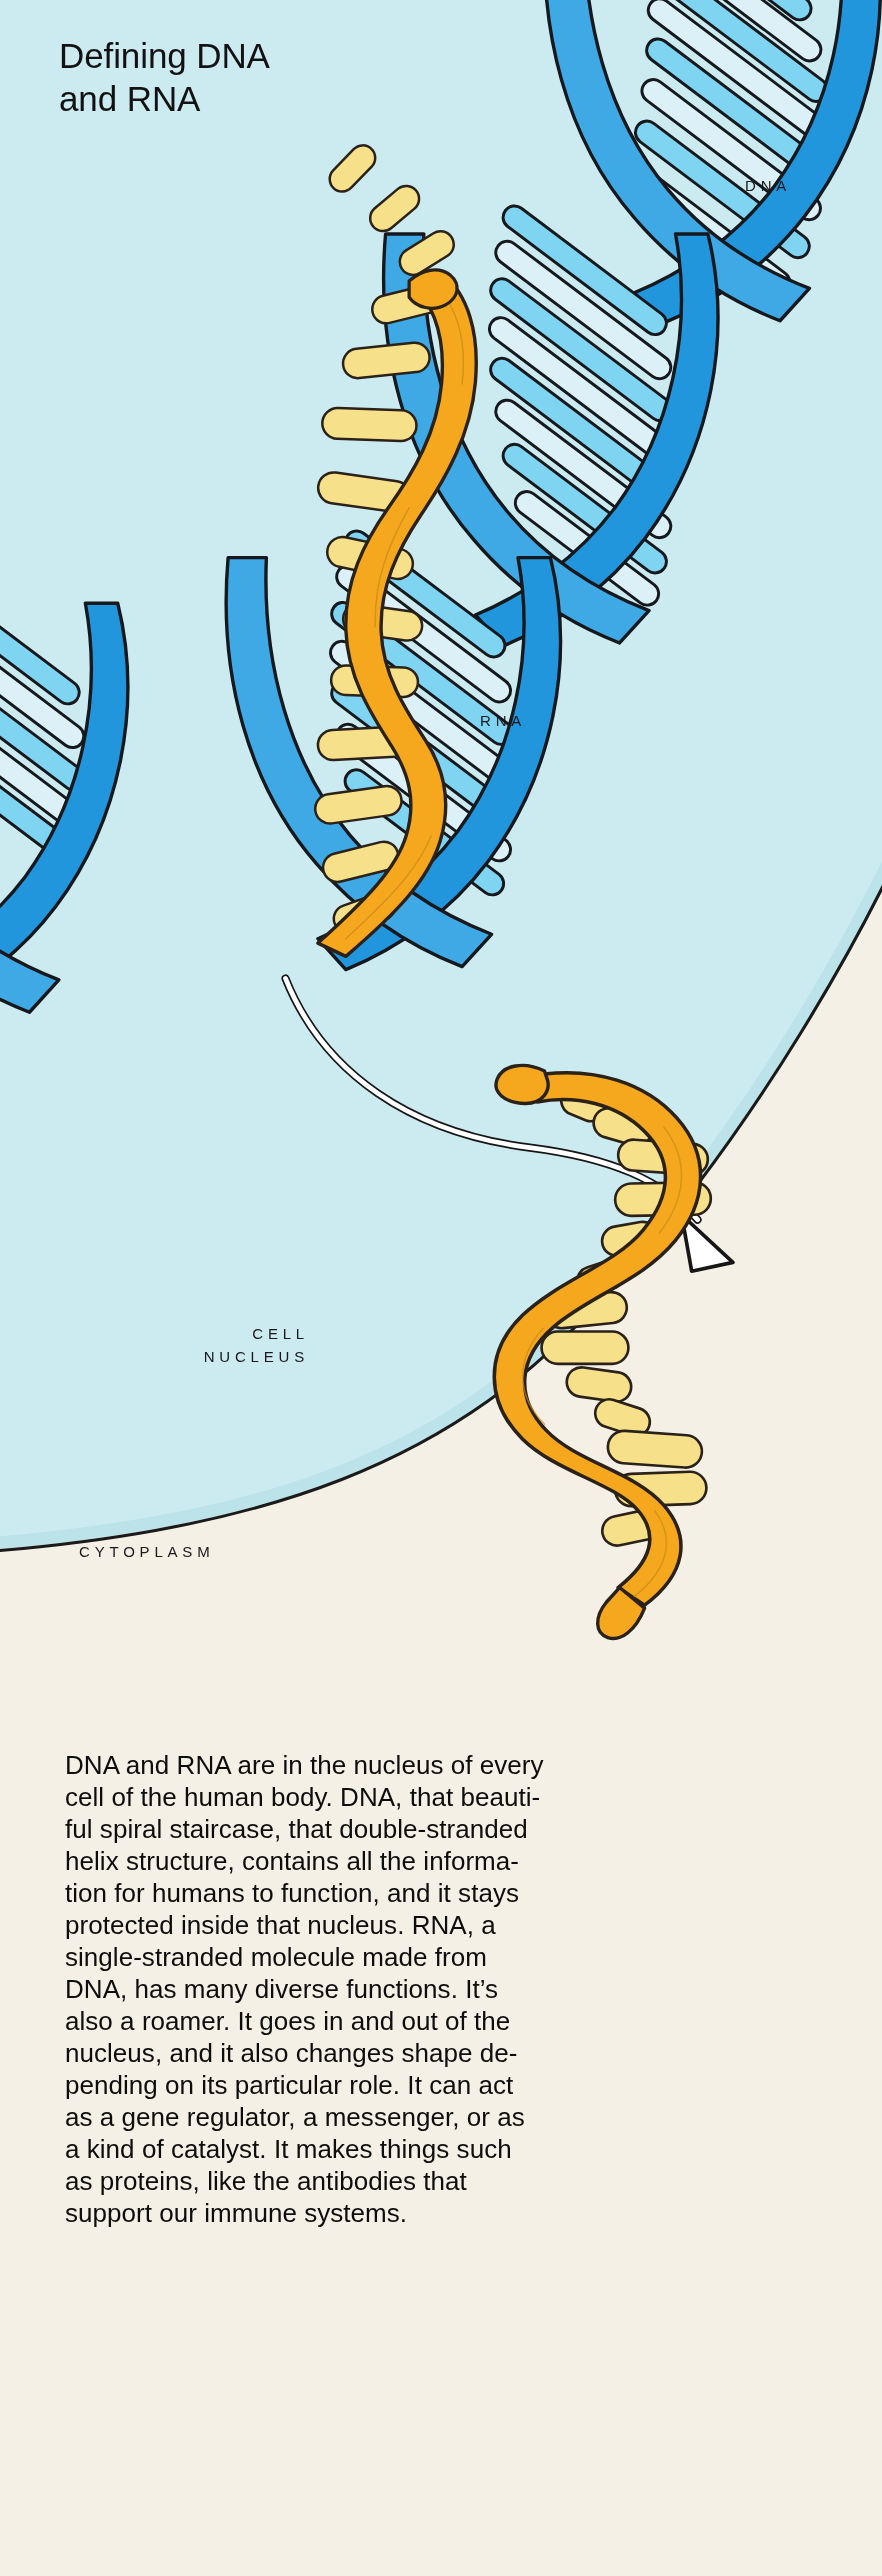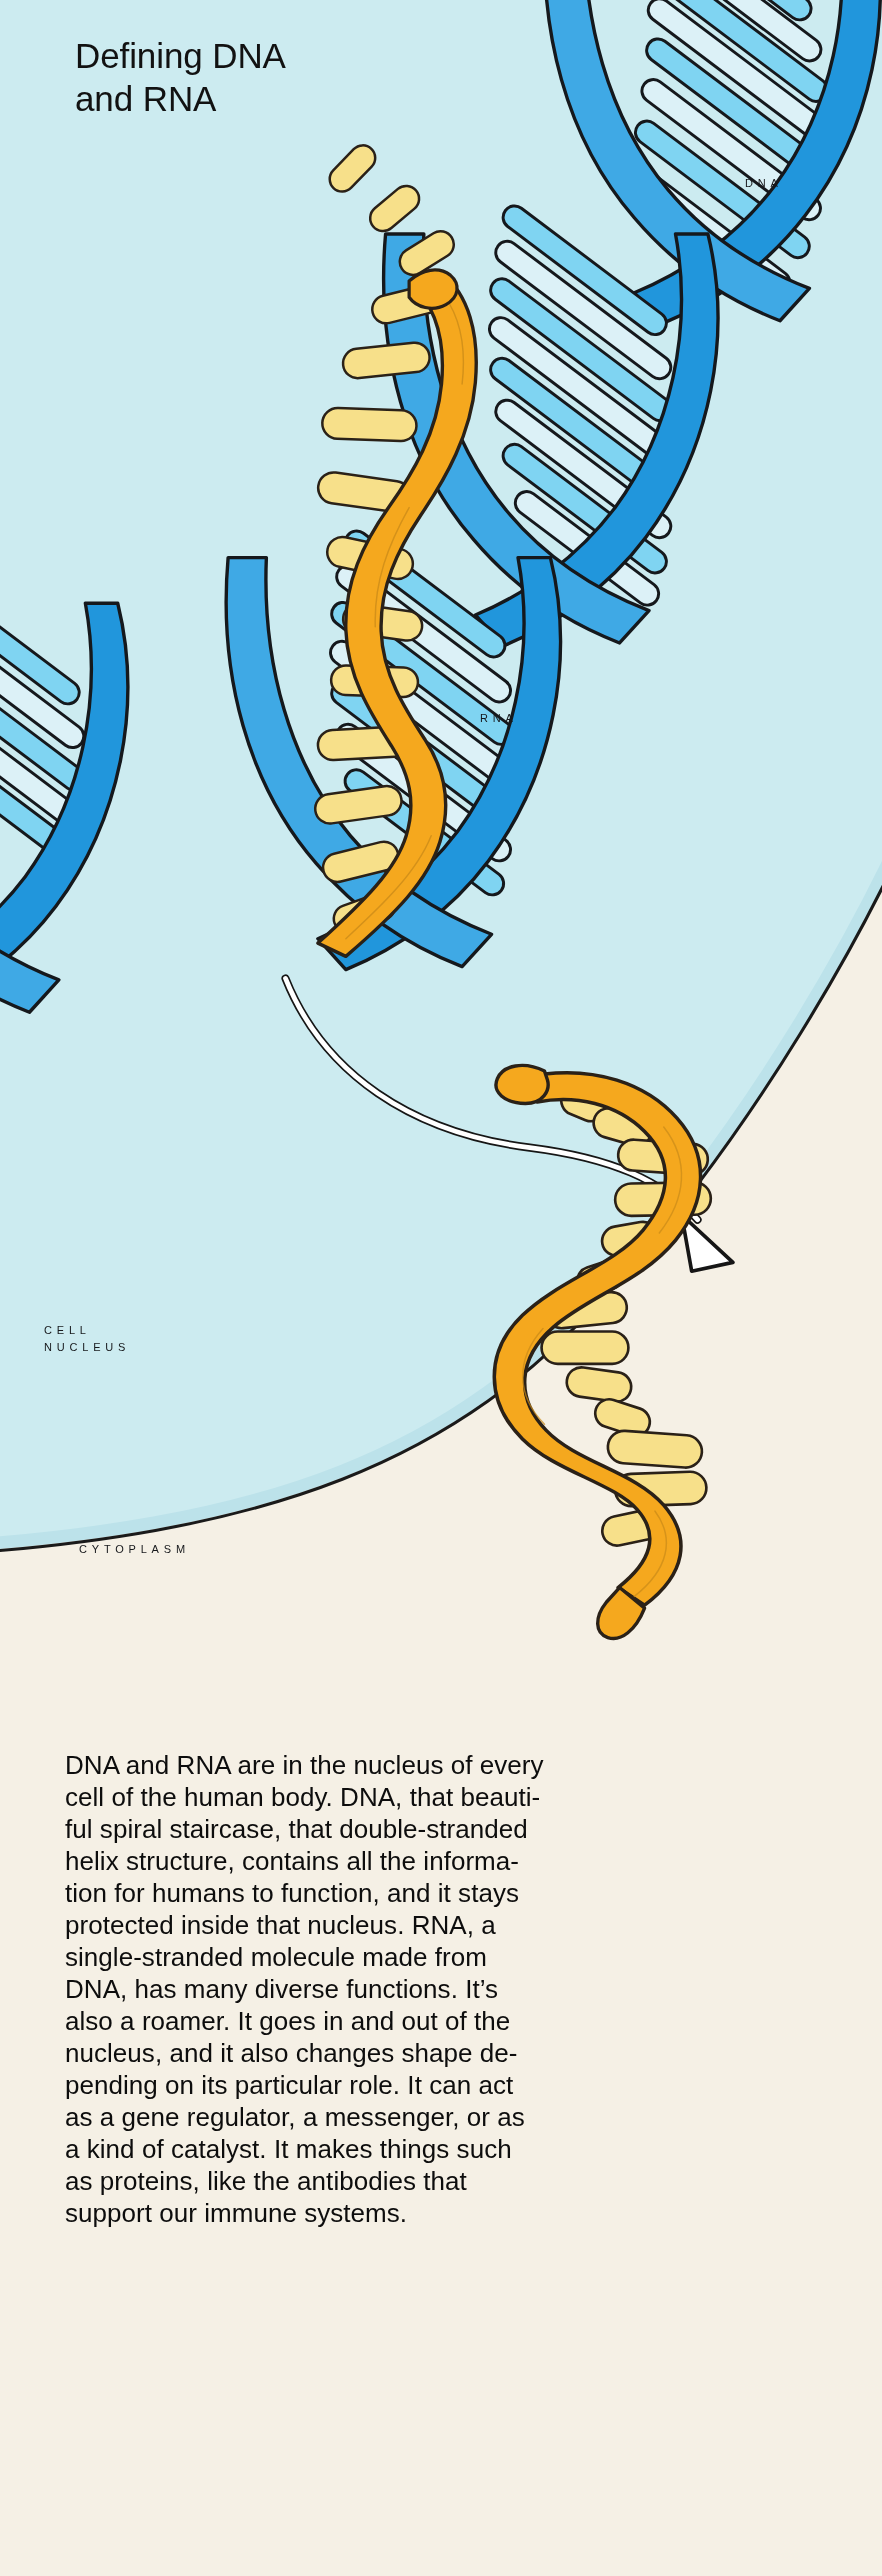--- a/index.html
+++ b/index.html
@@ -17,43 +17,43 @@
   }
   #illustration {
     position: absolute;
     left: 0;
     top: 0;
     width: 883px;
     height: 1692px;
   }
   .title {
     position: absolute;
-    left: 75px;
+    left: 59px;
     top: 35px;
     width: 456px;
     font-size: 35px;
     line-height: 1.22;
     color: #121212;
     letter-spacing: -0.1px;
     font-weight: 400;
     white-space: pre-line;
   }
   .dlabel {
     position: absolute;
-    font-size: 11px;
+    font-size: 15px;
     letter-spacing: 4.8px;
     color: #16181b;
     font-weight: 400;
     white-space: pre-line;
   }
   #label-dna   { left: 745px; top: 177px; }
   #label-rna   { left: 480px;  top: 712px; }
   #label-nucleus {
     left: 44px; top: 1322px;
-    width: 265px; text-align: left;
+    width: 265px; text-align: right;
     line-height: 1.55;
   }
   #label-cytoplasm { left: 79px; top: 1543px; }
 
   #body-copy {
     position: absolute;
     left: 65px;
     top: 1749px;
     width: 691px;
     font-size: 26px;

